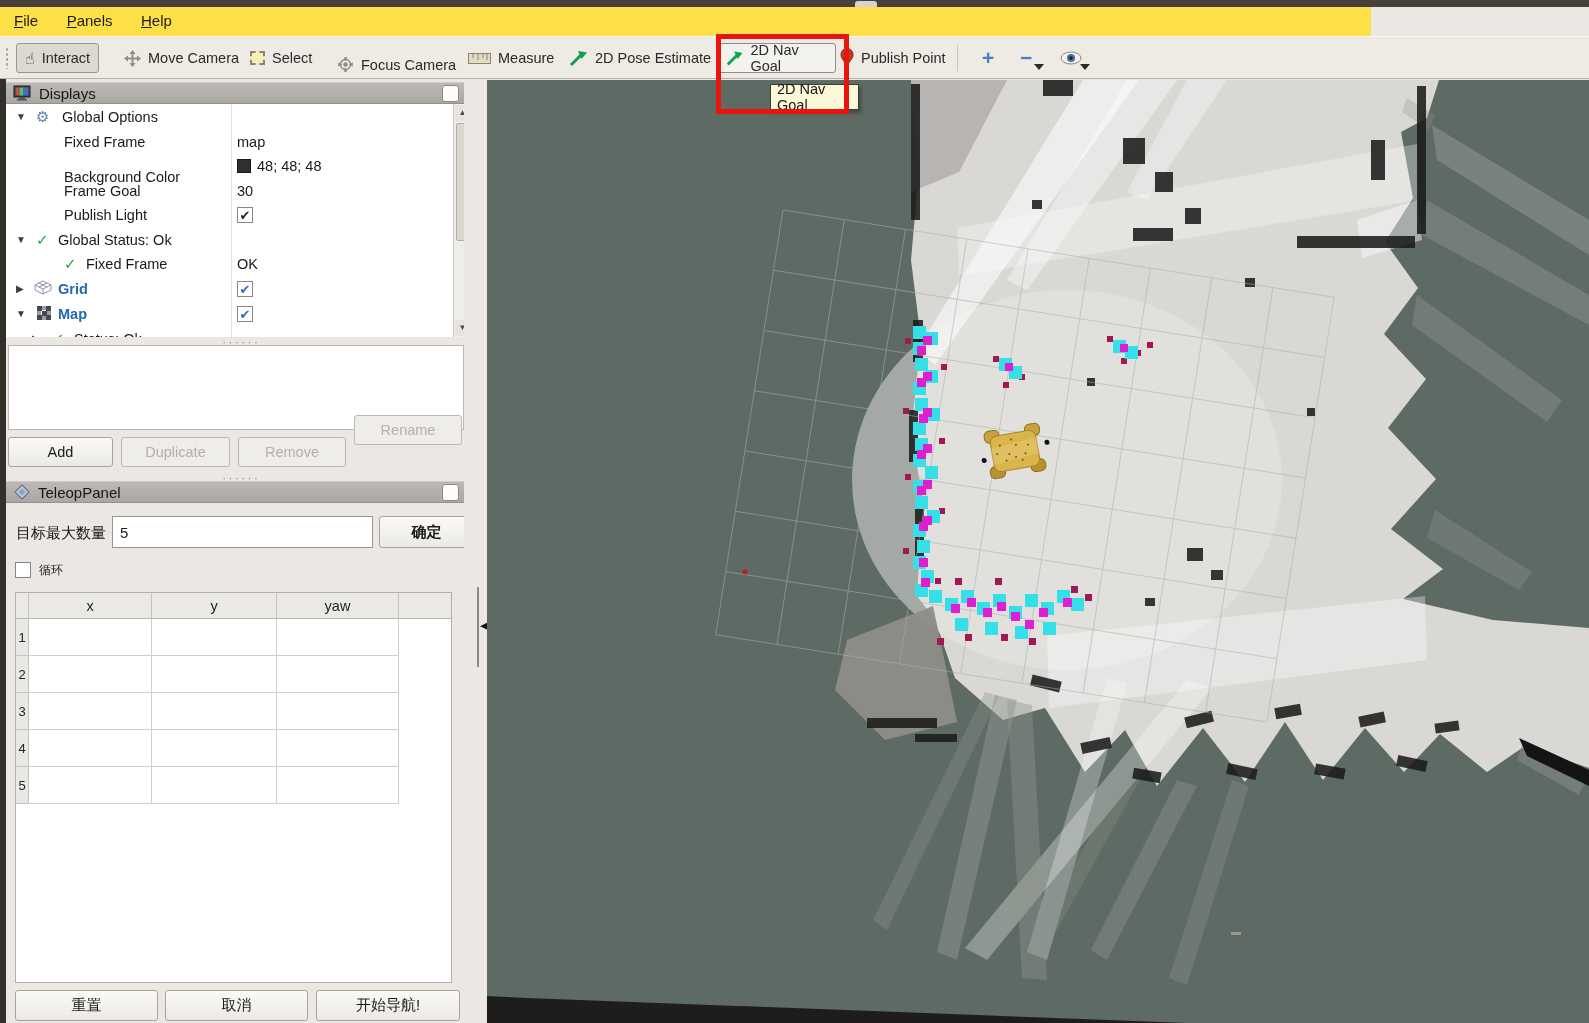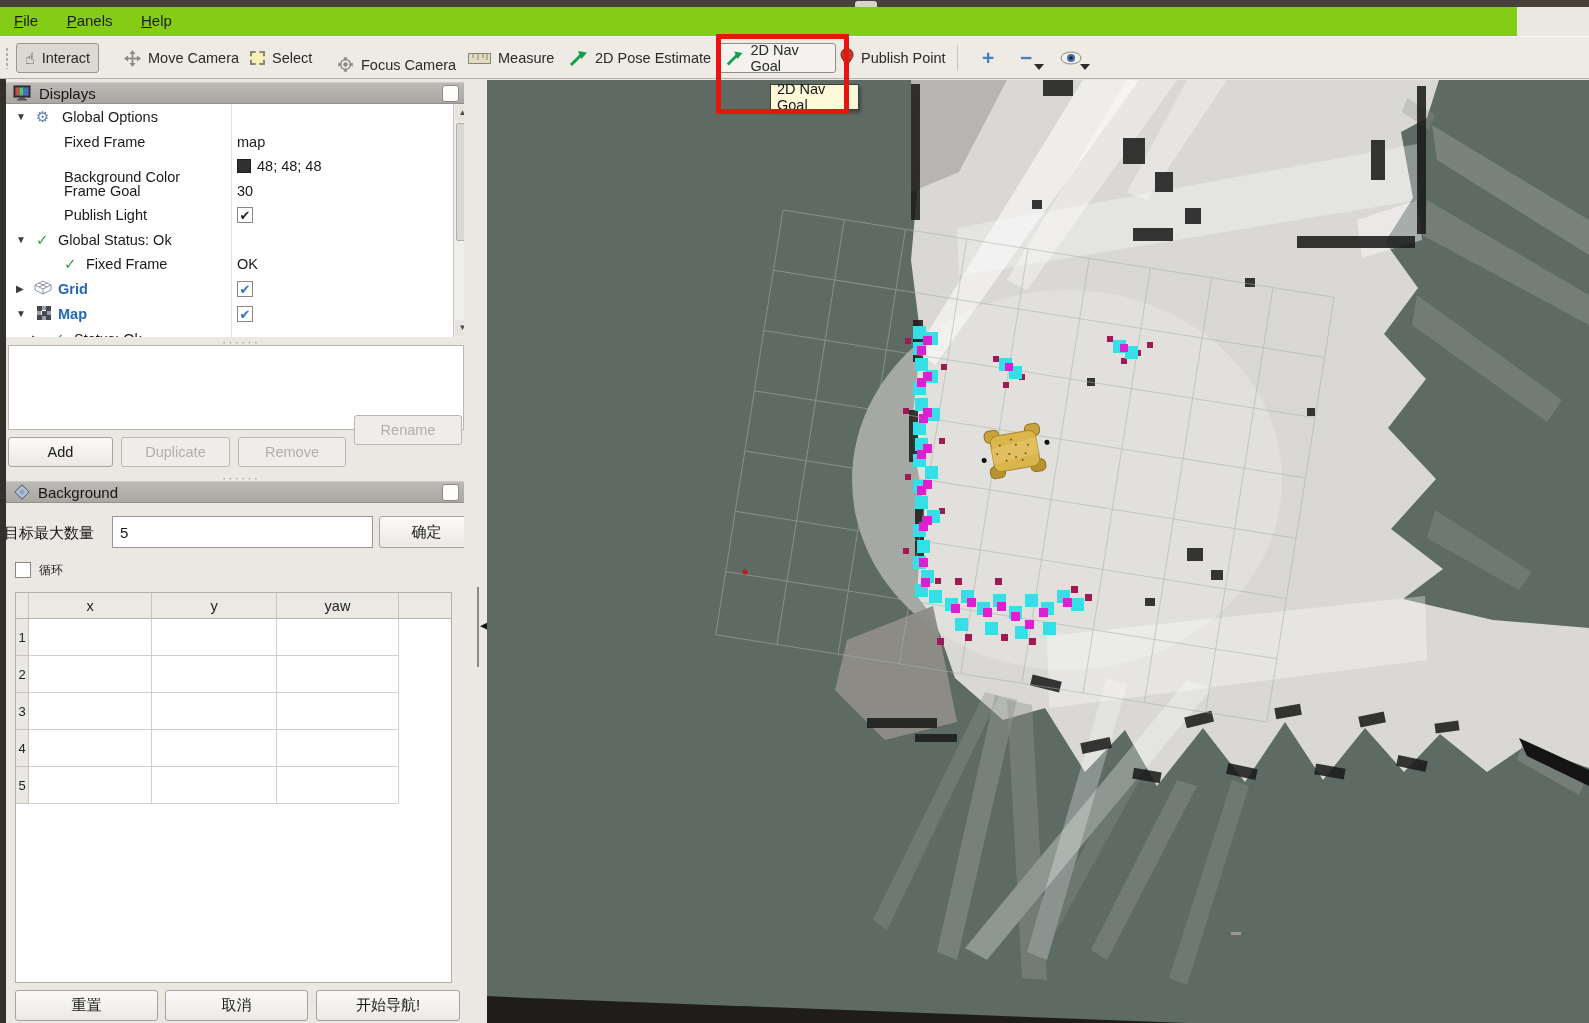--- a/index.html
+++ b/index.html
@@ -3,21 +3,21 @@
 <meta charset="utf-8">
 <style>
   * { margin:0; padding:0; box-sizing:border-box; }
   html,body { width:1589px; height:1023px; overflow:hidden; }
   body { font-family:"Liberation Sans","DejaVu Sans",sans-serif; color:#1b1b1b; background:#ebe8e3; position:relative; }
   .abs { position:absolute; }
 
   
   #top-strip { left:0; top:0; width:1589px; height:7px; background:#474139; }
   #top-strip .nub { position:absolute; left:855px; top:1px; width:22px; height:6px; background:#d8d4cd; border-radius:3px 3px 0 0; }
-  #menubar { left:0; top:7px; width:1517px; height:29px; background:#84cc16; }
+  #menubar { left:0; top:7px; width:1371px; height:29px; background:#fde047; }
   .menu-item { display:inline-block; font-size:15px; color:#1c1c1c; padding:5px 10px 0 10px; margin-left:4px; }
   .menu-item::first-letter { text-decoration:underline; }
   #toolbar { left:0; top:36px; width:1589px; height:43px; background:#eeeae4; border-top:1px solid #f8f6f3; border-bottom:1px solid #b5b1aa; }
   .tool { position:absolute; top:6px; height:30px; display:flex; align-items:center; gap:7px; font-size:14.5px; color:#2a2a2a; padding:0 8px; border-radius:3px; }
   .tool.pressed { background:#dcd8d2; border:1px solid #9a968f; }
   .tool.hovered { background:#f4f2ee; border:1px solid #8f8b85; }
   .grip { position:absolute; left:5px; top:10px; width:5px; height:22px;
           background-image:radial-gradient(#b3afa8 1px, transparent 1.2px); background-size:4px 5px; }
   .tb-sep { position:absolute; left:957px; top:8px; width:1px; height:26px; background:#c8c4bd; }
   .blue-glyph { color:#4a7fc1; font-weight:bold; font-size:21px; line-height:18px; }
@@ -55,21 +55,21 @@
   #sthumb { position:absolute; left:2px; top:19px; width:13px; height:118px; background:#dbd7d1; border:1px solid #b1ada7; border-radius:2px; }
 
   .splitter-dots { position:absolute; color:#97938d; font-size:13px; letter-spacing:2px; }
 
   #desc-box { left:8px; top:345px; width:456px; height:85px; background:#fff; border:1px solid #bab6b0; }
 
   .btn { position:absolute; height:30px; background:linear-gradient(#fbfaf9,#ebe9e4); border:1px solid #a8a49d; border-radius:3px; font-size:14.5px; color:#1a1a1a; text-align:center; display:flex; align-items:center; justify-content:center; font-family:inherit; }
   .btn.disabled { color:#b3afa9; border-color:#bcb8b1; background:#efede9; }
 
   
-  #teleop-label { left:4px; top:524px; font-size:15px; color:#141414; }
+  #teleop-label { left:16px; top:524px; font-size:15px; color:#141414; }
   #teleop-input { left:112px; top:516px; width:261px; height:32px; background:#fff; border:1px solid #9a968f; font-size:15px; padding-left:7px; display:flex; align-items:center; }
   .small-cbox { position:absolute; width:16px; height:16px; background:#fff; border:1px solid #8a867f; }
 
   
   #goal-table { left:15px; top:592px; width:437px; height:391px; background:#fff; border:1px solid #b3afa9; }
   .th-cell { position:absolute; top:0; height:26px; background:#ebe9e4; border-right:1px solid #c6c2bc; border-bottom:1px solid #b9b5af; font-size:14.5px; color:#222; display:flex; align-items:center; justify-content:center; }
   .rownum { position:absolute; left:0; width:13px; background:#eae8e3; border-right:1px solid #c6c2bc; border-bottom:1px solid #c6c2bc; font-size:13px; display:flex; align-items:center; justify-content:center; color:#222; }
   .dcell { position:absolute; background:#fff; border-right:1px solid #d2cfca; border-bottom:1px solid #d2cfca; }
 
   
@@ -294,29 +294,29 @@
 <button class="btn disabled" style="left:238px; top:437px; width:108px;">Remove</button>
 <button class="btn disabled" style="left:354px; top:415px; width:108px;">Rename</button>
 
 <div class="abs splitter-dots" style="left:222px; top:470px;">······</div>
 
 <div class="panel-header" style="top:481px;">
   <svg width="16" height="16" viewBox="0 0 16 16" style="margin-left:8px;">
     <rect x="3" y="3" width="10" height="10" transform="rotate(45 8 8)" fill="#b9c6d8" stroke="#5a6b85"></rect>
     <rect x="5.5" y="5.5" width="5" height="5" transform="rotate(45 8 8)" fill="#8da3be"></rect>
   </svg>
-  <span class="ph-title">Background</span>
+  <span class="ph-title">TeleopPanel</span>
   <span class="float-btn"></span>
 </div>
 
 <span class="abs" id="teleop-label">目标最大数量</span>
 <div class="abs" id="teleop-input">
     <span>5</span>
   </div>
-<button class="btn" style="left:379px; top:516px; width:95px; height:32px; font-size:15px;">确定</button>
+<button class="btn" style="left:379px; top:516px; width:95px; height:32px; font-size:15px;font-weight:bold;">确定</button>
 
 <span class="small-cbox abs" style="left:15px; top:562px;"></span>
 <span class="abs" style="left:39px; top:562px; font-size:12px;font-family:Liberation Mono, monospace;">循环</span>
 
 <div class="abs" id="goal-table">
   <div class="th-cell" style="left:0; width:13px;"></div>
   <div class="th-cell" style="left:13px; width:123px;">x</div>
   <div class="th-cell" style="left:136px; width:125px;">y</div>
   <div class="th-cell" style="left:261px; width:122px;">yaw</div>
   <div class="th-cell" style="left:383px; width:52px; border-right:none;"></div>

